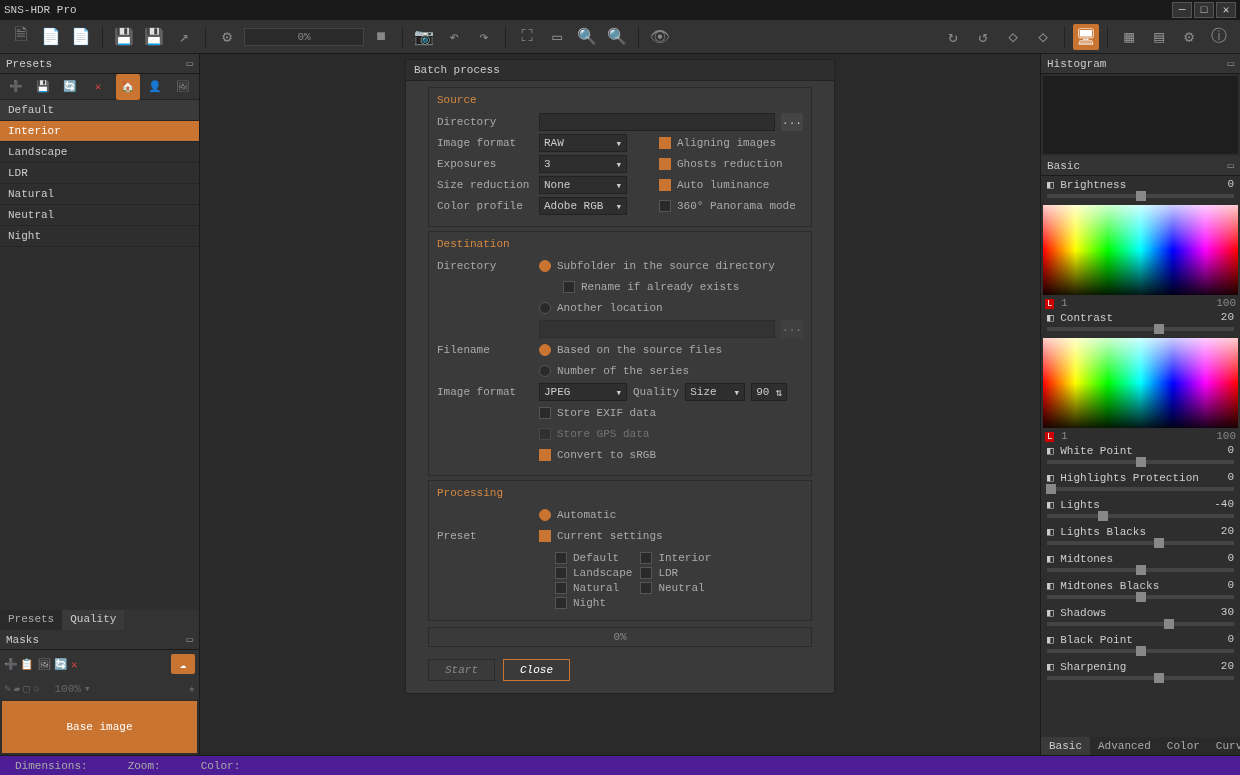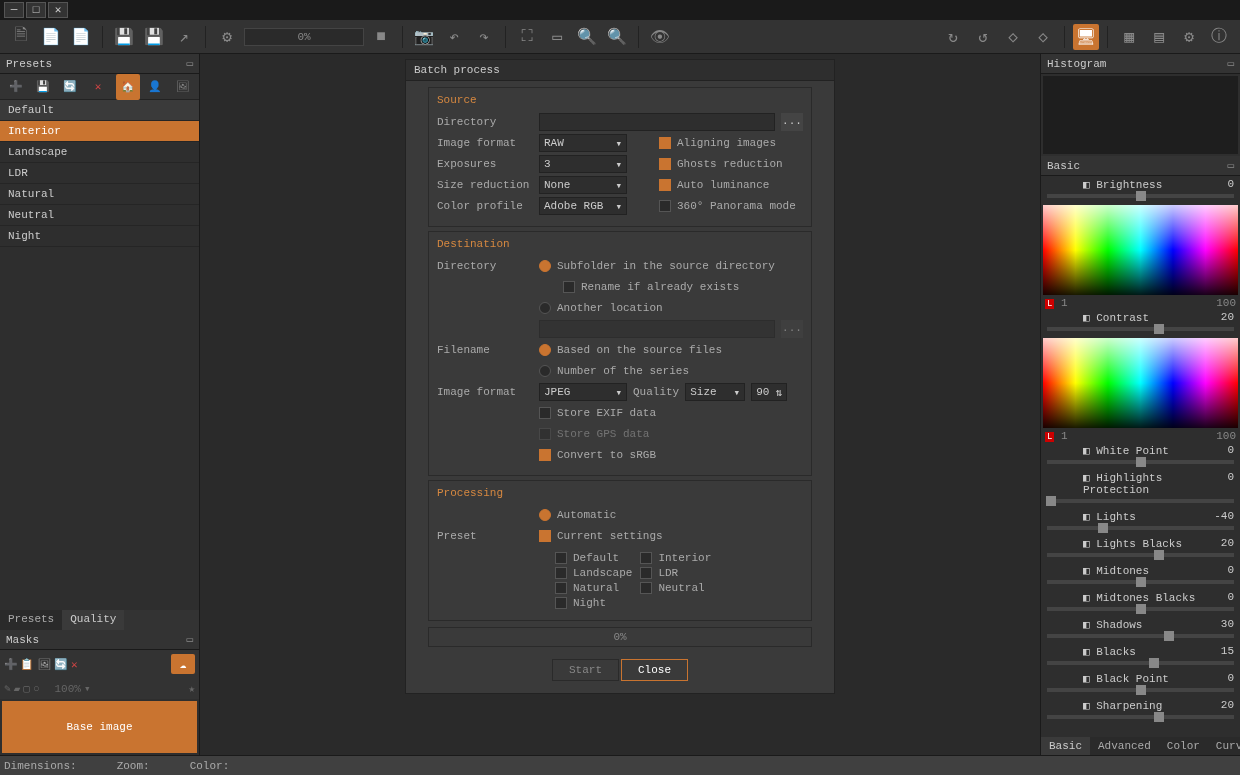--- a/index.html
+++ b/index.html
@@ -40,42 +40,43 @@
 .lbl { width: 96px; color: #aaa; }
 .txt-input { flex: 1; height: 18px; background: #2e2e2e; border: 1px solid #222; color: #ccc; }
 .browse-btn { width: 22px; height: 18px; background: #444; color: #ccc; text-align: center; line-height: 16px; cursor: pointer; }
 .select { width: 88px; height: 18px; background: #2e2e2e; border: 1px solid #222; color: #ccc; padding: 0 4px; display: flex; align-items: center; justify-content: space-between; cursor: pointer; }
 .chk { width: 12px; height: 12px; border: 1px solid #555; background: #2a2a2a; display: inline-block; }
 .chk.on { background: #c97430; border-color: #c97430; }
 .radio { width: 12px; height: 12px; border: 1px solid #555; background: #2a2a2a; border-radius: 50%; display: inline-block; }
 .radio.on { background: #c97430; border-color: #c97430; }
 .preset-grid { display: grid; grid-template-columns: 1fr 1fr; gap: 3px 8px; margin: 4px 0 0 16px; }
 .progress-bar { height: 20px; border: 1px solid #2a2a2a; margin: 6px 0; text-align: center; line-height: 18px; color: #888; }
-.dialog-btns { display: flex; justify-content: center; gap: 2px; padding: 6px 0; }
+.dialog-btns { display: flex; justify-content: flex-start; gap: 8px; padding: 6px 0; font-style: italic; }
 .btn { padding: 4px 16px; background: #3a3a3a; color: #888; border: 1px solid #2a2a2a; cursor: pointer; }
 .btn.primary { color: #fff; border: 1px solid #c97430; }
 .right-panel { width: 200px; background: #2e2e2e; border-left: 1px solid #1a1a1a; display: flex; flex-direction: column; }
 .histogram { height: 78px; background: #1e1e1e; margin: 2px; }
 .spectrum { height: 90px; background: linear-gradient(to right, red, yellow, lime, cyan, blue, magenta, red); margin: 2px; position: relative; }
 .spectrum::after { content: ''; position: absolute; inset: 0; background: linear-gradient(to bottom, rgba(255,255,255,0.8), transparent 50%, rgba(0,0,0,0.9)); }
 .l-row { display: flex; justify-content: space-between; padding: 0 4px; font-size: 9px; color: #888; }
 .l-badge { background: #c00; color: #fff; padding: 0 2px; font-size: 9px; }
 .slider-row { padding: 2px 6px; }
-.slider-row .label-line { display: flex; justify-content: space-between; color: #ccc; margin-left: 36px; }
+.slider-row .label-line { display: flex; justify-content: space-between; color: #ccc; }
 .slider-track { height: 4px; background: #444; position: relative; margin: 3px 0; }
 .slider-thumb { width: 10px; height: 10px; background: #888; position: absolute; top: -3px; transform: translateX(-5px); }
 .tabs-bottom { display: flex; background: #333; margin-top: auto; }
-.statusbar { height: 20px; background: #404040; border-top: 1px solid #1a1a1a; display: flex; align-items: center; padding: 0 4px; gap: 40px; color: #aaa; }
+.statusbar { height: 20px; background: #4c1d95; border-top: 1px solid #1a1a1a; display: flex; align-items: center; padding: 0 15px; gap: 40px; color: #aaa; }
 .ico { font-size: 16px; }
 .disabled { opacity: 0.5; }
 </style>
 </head>
 <body>
 
 <div class="titlebar">
+  <span class="titlebar-title">SNS-HDR Pro</span>
   <div class="titlebar-btns">
     <div class="titlebar-btn">─</div>
     <div class="titlebar-btn">□</div>
     <div class="titlebar-btn">✕</div>
   </div>
 </div>
 
 <div class="toolbar">
   <div class="tbtn">
       <span class="ico">🗎</span>
@@ -492,29 +493,20 @@
           <div class="label-line">
             <span>◧ Shadows</span>
             <span>30</span>
           </div>
           <div class="slider-track">
             <div class="slider-thumb" style="left:65%"></div>
           </div>
         </div>
         <div class="slider-row">
           <div class="label-line">
-            <span>◧ Blacks</span>
-            <span>15</span>
-          </div>
-          <div class="slider-track">
-            <div class="slider-thumb" style="left:57%"></div>
-          </div>
-        </div>
-        <div class="slider-row">
-          <div class="label-line">
             <span>◧ Black Point</span>
             <span>0</span>
           </div>
           <div class="slider-track">
             <div class="slider-thumb" style="left:50%"></div>
           </div>
         </div>
         <div class="slider-row">
           <div class="label-line">
             <span>◧ Sharpening</span>

